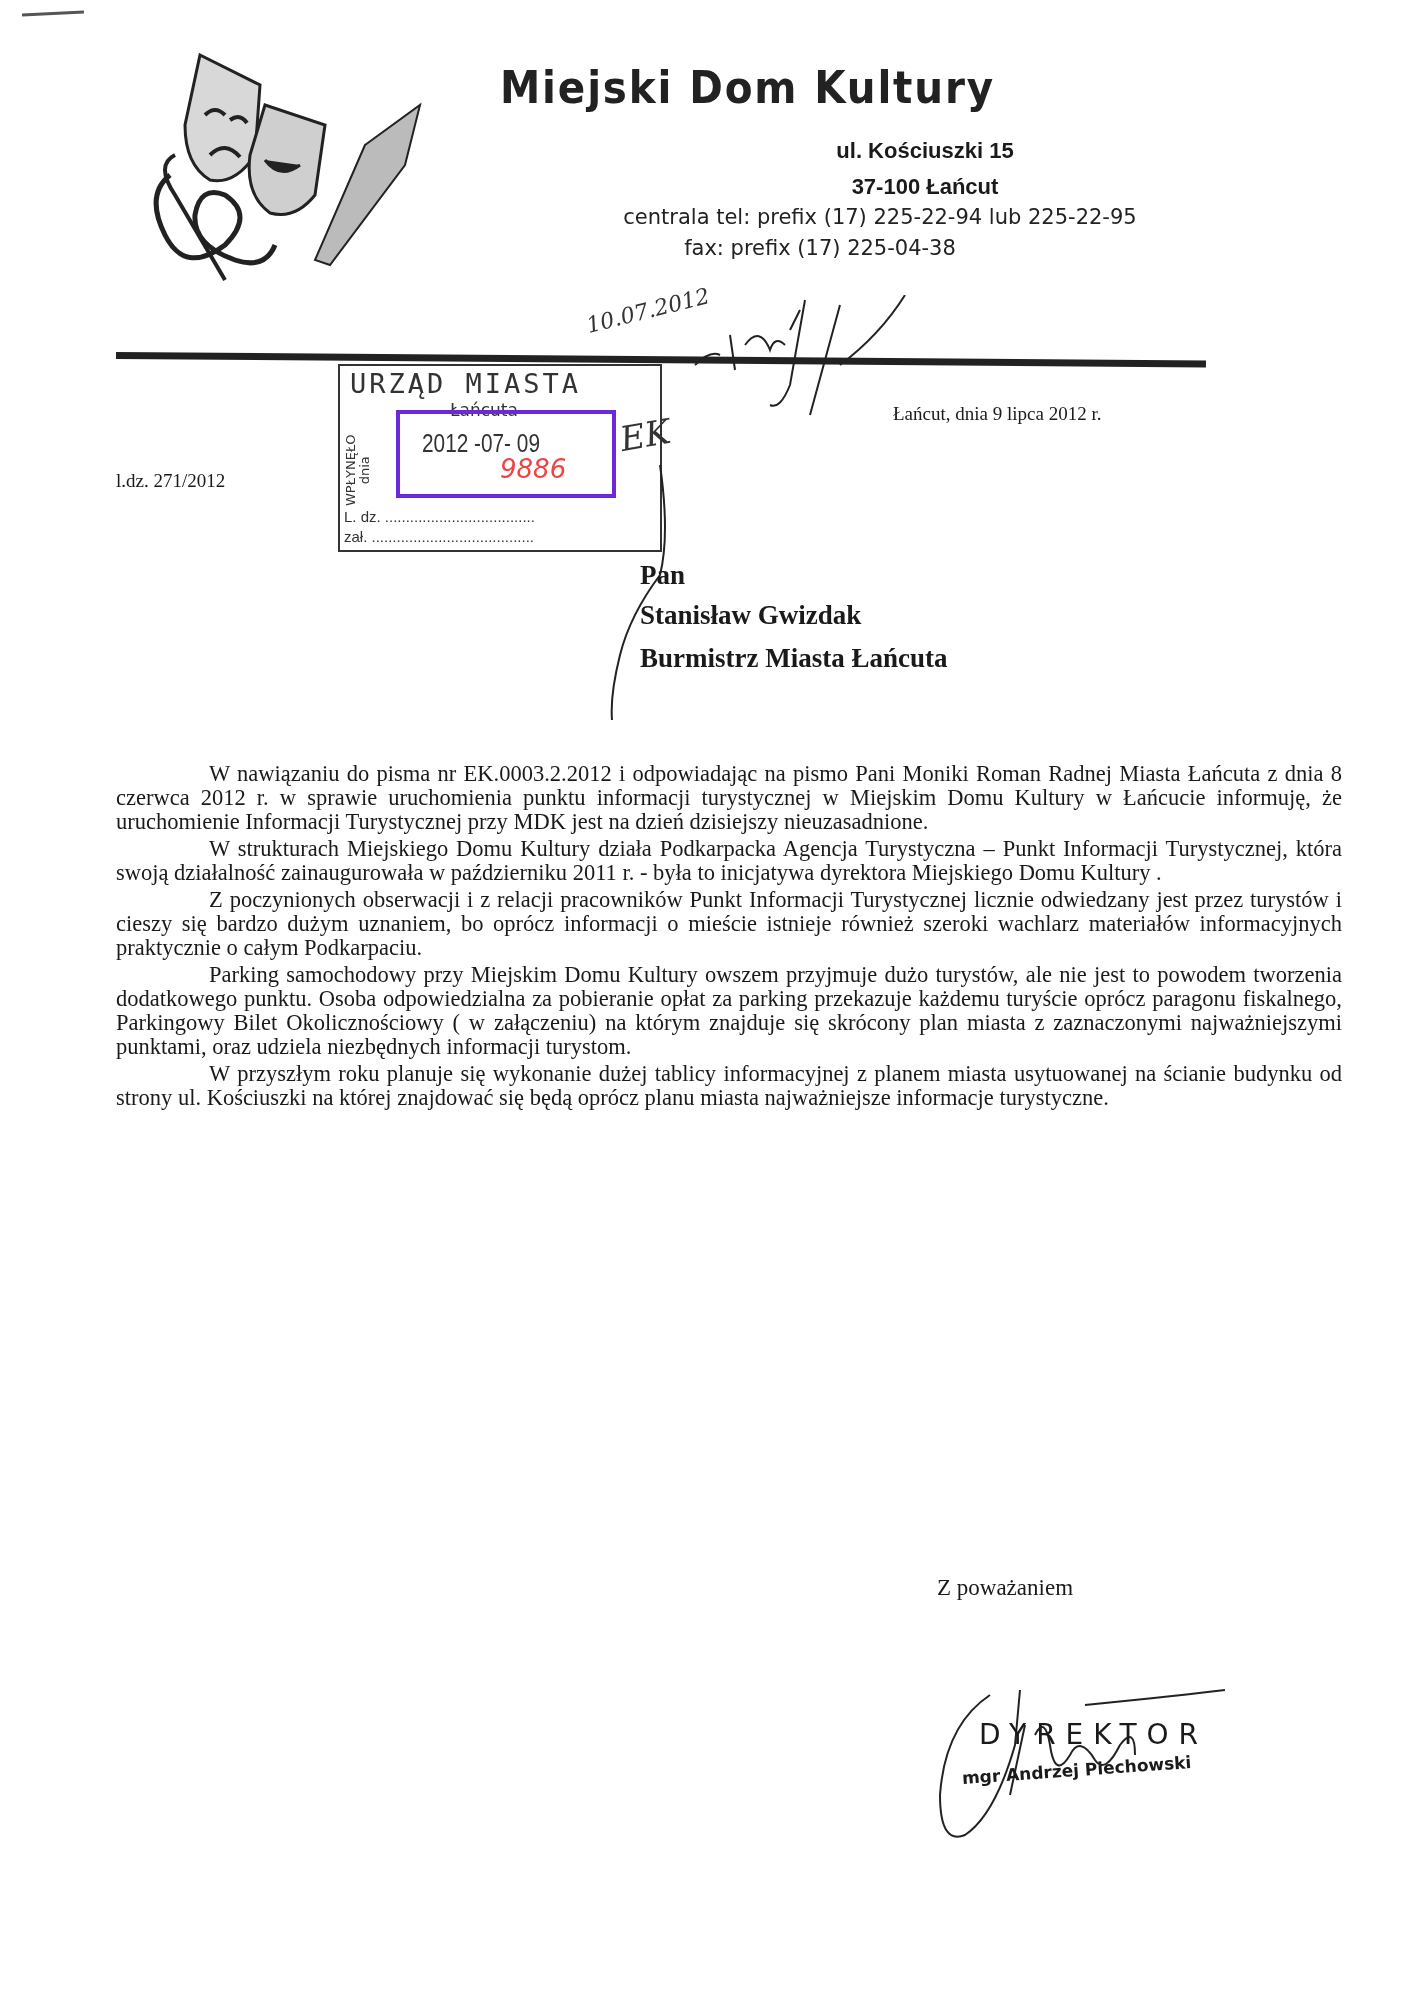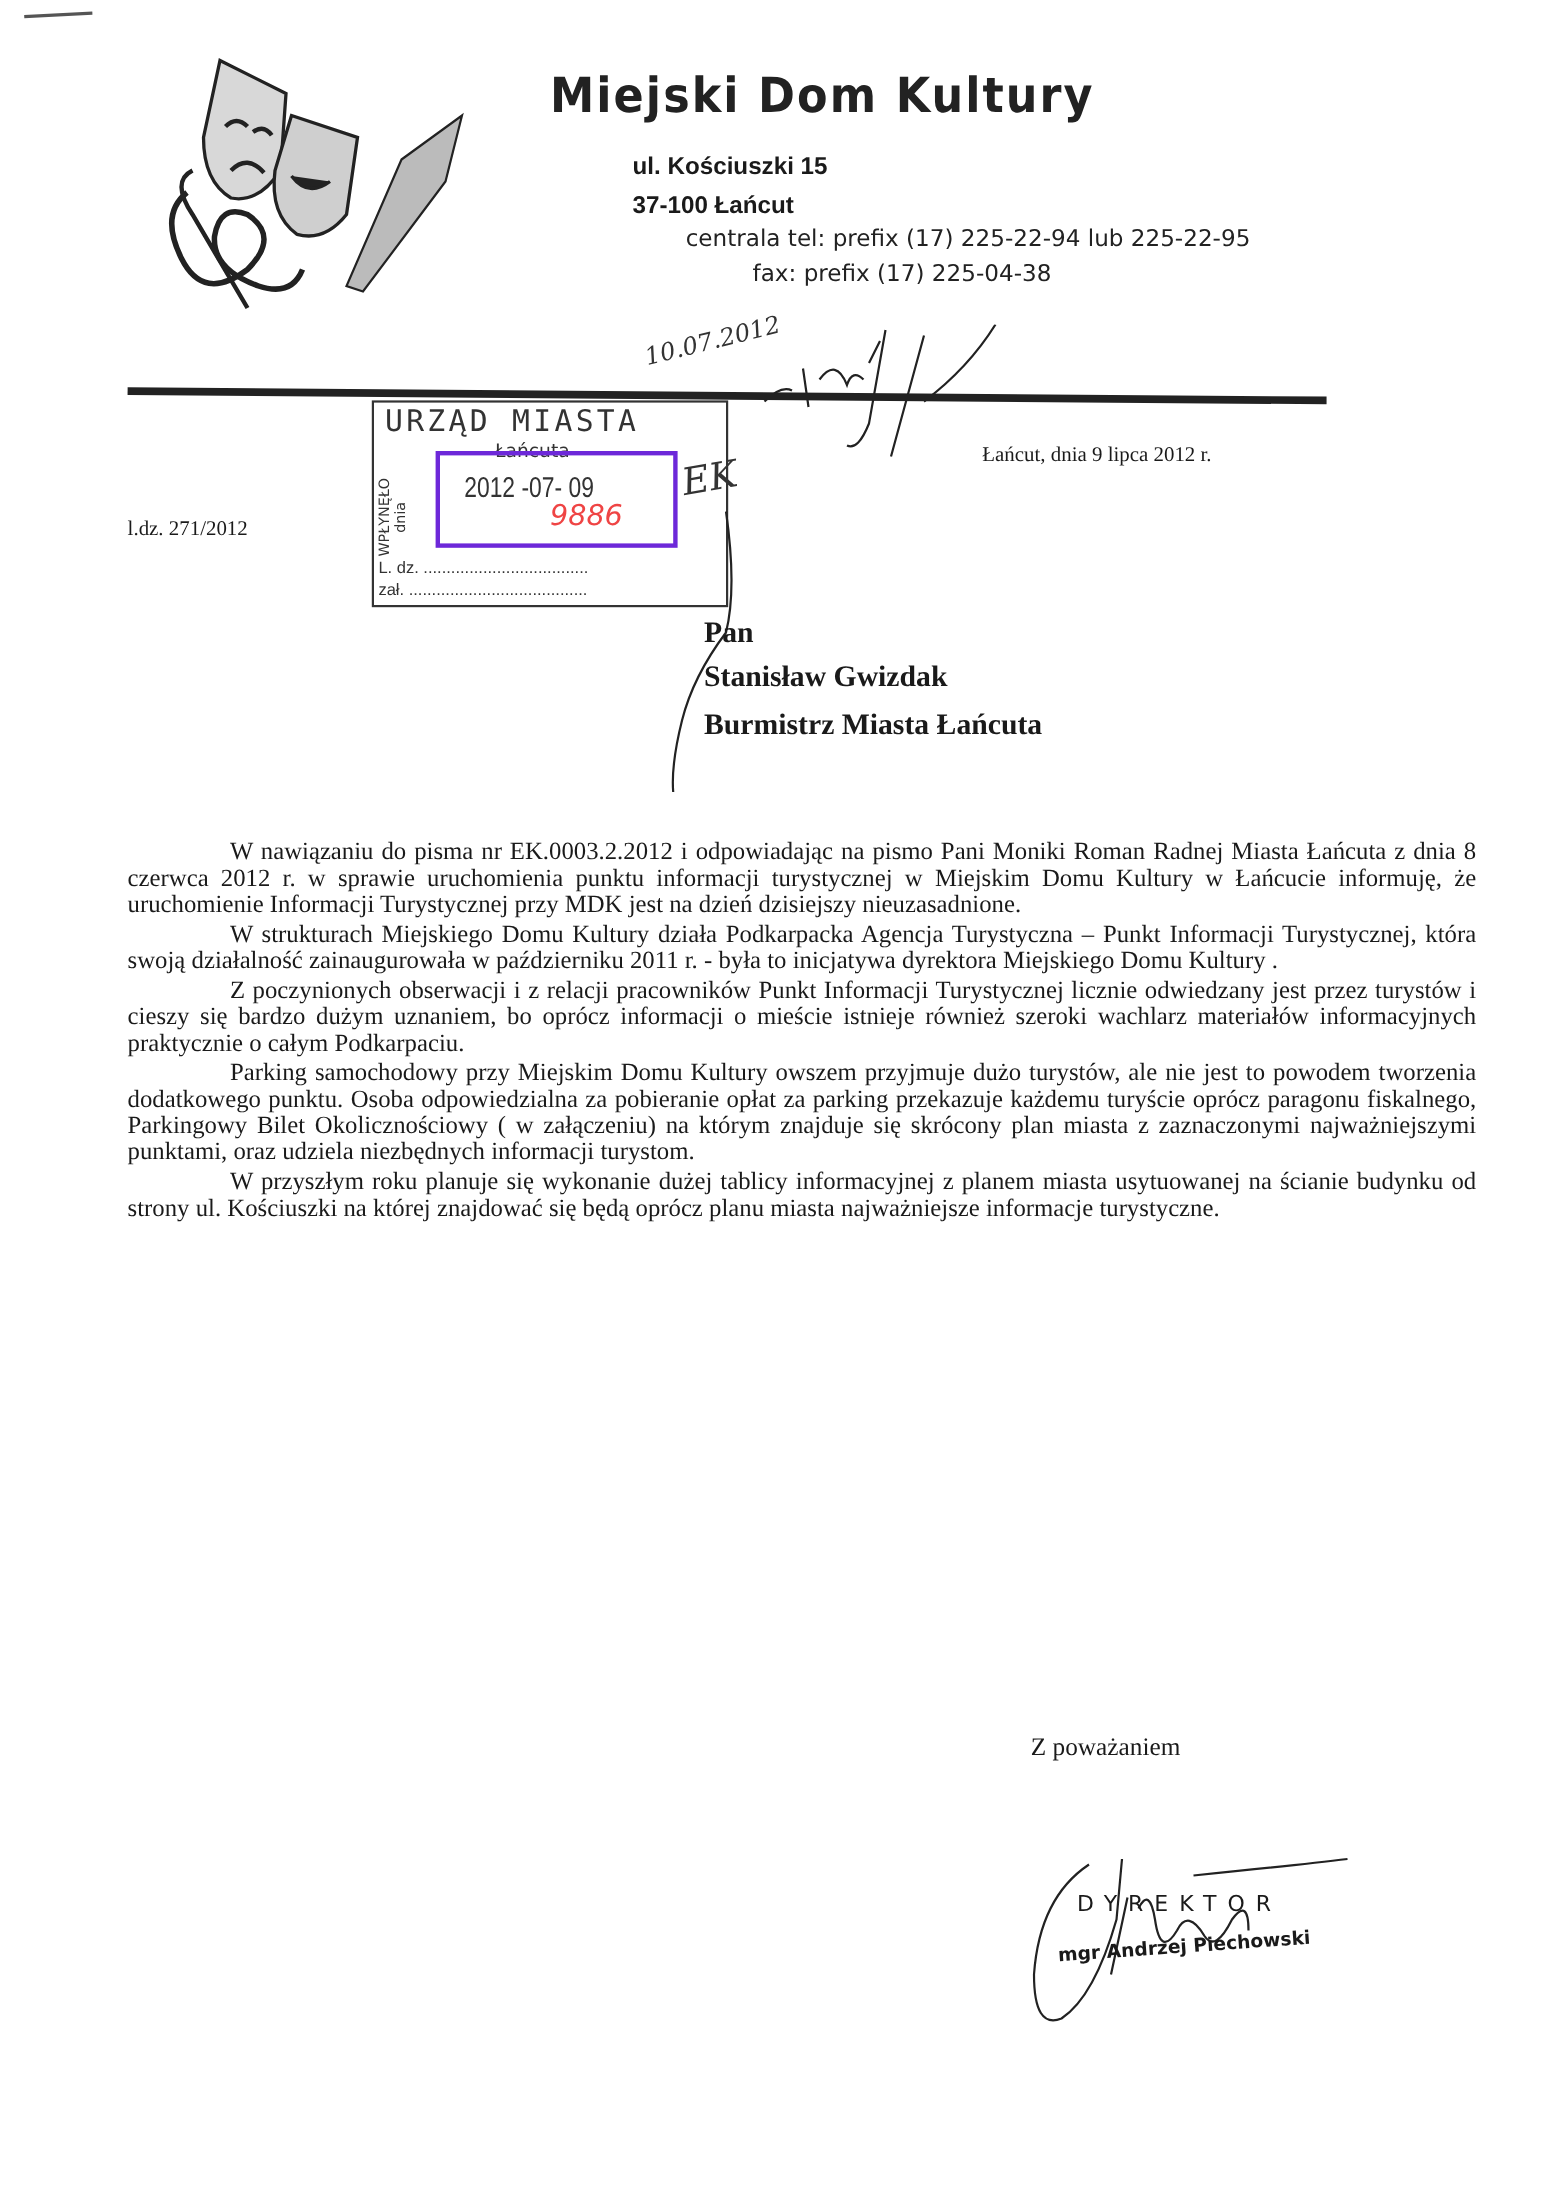--- a/index.html
+++ b/index.html
@@ -1,37 +1,37 @@
 <!DOCTYPE html>
 <html><head>
 <meta charset="utf-8">
 <style>
   html,body{margin:0;padding:0;background:#fff;}
   body{width:1414px;height:2000px;position:relative;overflow:hidden;color:#1a1a1a;font-family:"Liberation Serif",serif;}
   .abs{position:absolute;}
   .hdr-title{left:500px;top:62px;font-family:"DejaVu Sans",sans-serif;font-weight:bold;font-size:44px;letter-spacing:2px;transform:scaleX(0.92);transform-origin:left;color:#222;}
-  .hdr-line{font-family:"Liberation Sans",sans-serif;font-weight:bold;font-size:22px;width:700px;left:575px;}
+  .hdr-line{font-family:"Liberation Sans",sans-serif;font-weight:bold;font-size:22px;text-align:center;width:700px;left:575px;}
   .hdr-plain{font-family:"DejaVu Sans",sans-serif;font-size:21px;text-align:center;width:800px;left:460px;color:#222;}
   .rule{left:116px;top:352px;width:1090px;height:7px;background:#222;transform:rotate(0.45deg);transform-origin:left;}
   .stamp{left:338px;top:364px;width:320px;height:184px;border:2px solid #333;}
   .stamp-title{left:10px;top:2px;font-family:"DejaVu Sans Mono",monospace;font-size:27px;letter-spacing:3px;color:#333;}
   .stamp-sub{left:110px;top:34px;font-family:"DejaVu Sans",sans-serif;font-size:17px;color:#333;}
   .stamp-inner{left:56px;top:44px;width:212px;height:80px;border:4px solid #6d28d9;}
   .stamp-date{left:22px;top:14px;font-family:"Liberation Sans",sans-serif;font-size:26px;color:#333;transform:scaleX(0.8);transform-origin:left;}
   .stamp-num{left:100px;top:40px;font-family:"DejaVu Sans",sans-serif;font-size:26px;font-style:italic;color:#ef4444;}
   .stamp-vert{left:4px;top:140px;transform:rotate(-90deg);transform-origin:left top;font-family:"DejaVu Sans",sans-serif;font-size:13px;line-height:14px;color:#333;}
   .stamp-row{left:4px;font-family:"Liberation Sans",sans-serif;font-size:15px;color:#333;width:305px;white-space:nowrap;overflow:hidden;}
   .serif{font-family:"Liberation Serif",serif;}
   .ref{left:116px;top:470px;font-size:19px;}
   .date{left:852px;top:403px;font-size:19px;margin-left:41px;}
   .addr{left:640px;font-weight:bold;font-size:27px;}
   .body{left:116px;top:762px;width:1226px;font-size:22.5px;line-height:24px;text-align:justify;}
   .body p{margin:0 0 3px 0;text-indent:93px;}
   .closing{left:937px;top:1575px;font-size:23px;}
-  .sig-title{left:979px;top:1718px;font-family:"DejaVu Sans",sans-serif;font-size:20px;letter-spacing:10px;text-align:right;}
+  .sig-title{left:979px;top:1718px;font-family:"DejaVu Sans",sans-serif;font-size:28px;letter-spacing:10px;text-align:right;}
   .sig-name{left:962px;top:1768px;font-family:"DejaVu Sans",sans-serif;font-weight:bold;font-size:17px;transform:rotate(-4deg);transform-origin:left;}
   svg{position:absolute;}
 </style>
 </head>
 <body>
 
 <svg style="left:115px;top:45px" width="320" height="240" viewBox="0 0 320 240">
   <path d="M85 10 L145 40 L140 110 Q120 140 95 135 Q70 120 70 80 Z" fill="#d8d8d8" stroke="#222" stroke-width="3"></path>
   <path d="M90 70 Q100 60 110 70 M115 75 Q125 68 132 78 M95 110 Q110 95 125 112" fill="none" stroke="#222" stroke-width="4"></path>
   <path d="M150 60 L210 80 L200 150 Q180 175 155 168 Q130 150 135 110 Z" fill="#cfcfcf" stroke="#222" stroke-width="3"></path>

